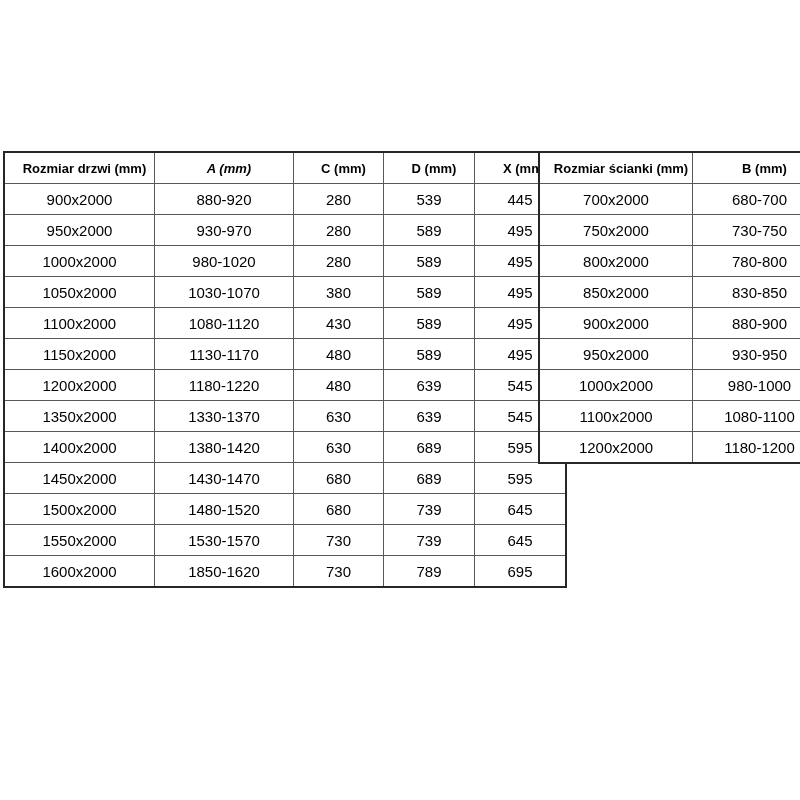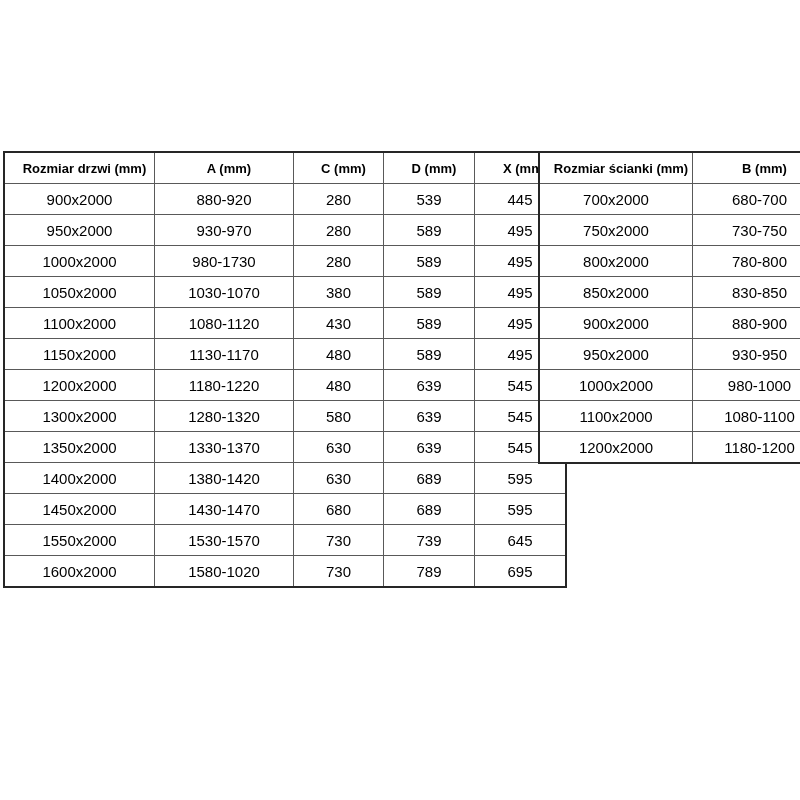--- a/index.html
+++ b/index.html
@@ -40,21 +40,21 @@
     font-size: 13px;
     font-weight: bold;
     padding-left: 12px;
   }
   .table-doors {
     left: 3px;
     top: 151px;
     width: 486px;
   }
   .table-doors th:nth-child(1) { width: 135px; }
-  .table-doors th:nth-child(2) { width: 124px; }
+  .table-doors th:nth-child(2) { width: 124px; font-style: italic; }
   .table-doors th:nth-child(3) { width: 75px; }
   .table-doors th:nth-child(4) { width: 76px; }
   .table-doors th:nth-child(5) { width: 76px; }
   .table-walls {
     left: 538px;
     top: 151px;
     width: 257px;
   }
   .table-walls th:nth-child(1) { width: 138px; }
   .table-walls th:nth-child(2) { width: 119px; }
@@ -83,21 +83,21 @@
         </tr>
         <tr>
           <td>950x2000</td>
           <td>930-970</td>
           <td>280</td>
           <td>589</td>
           <td>495</td>
         </tr>
         <tr>
           <td>1000x2000</td>
-          <td>980-1730</td>
+          <td>980-1020</td>
           <td>280</td>
           <td>589</td>
           <td>495</td>
         </tr>
         <tr>
           <td>1050x2000</td>
           <td>1030-1070</td>
           <td>380</td>
           <td>589</td>
           <td>495</td>
@@ -117,27 +117,20 @@
           <td>495</td>
         </tr>
         <tr>
           <td>1200x2000</td>
           <td>1180-1220</td>
           <td>480</td>
           <td>639</td>
           <td>545</td>
         </tr>
         <tr>
-          <td>1300x2000</td>
-          <td>1280-1320</td>
-          <td>580</td>
-          <td>639</td>
-          <td>545</td>
-        </tr>
-        <tr>
           <td>1350x2000</td>
           <td>1330-1370</td>
           <td>630</td>
           <td>639</td>
           <td>545</td>
         </tr>
         <tr>
           <td>1400x2000</td>
           <td>1380-1420</td>
           <td>630</td>
@@ -145,29 +138,36 @@
           <td>595</td>
         </tr>
         <tr>
           <td>1450x2000</td>
           <td>1430-1470</td>
           <td>680</td>
           <td>689</td>
           <td>595</td>
         </tr>
         <tr>
+          <td>1500x2000</td>
+          <td>1480-1520</td>
+          <td>680</td>
+          <td>739</td>
+          <td>645</td>
+        </tr>
+        <tr>
           <td>1550x2000</td>
           <td>1530-1570</td>
           <td>730</td>
           <td>739</td>
           <td>645</td>
         </tr>
         <tr>
           <td>1600x2000</td>
-          <td>1580-1020</td>
+          <td>1850-1620</td>
           <td>730</td>
           <td>789</td>
           <td>695</td>
         </tr>
       </tbody>
     </table>
 
   <table class="spec-table table-walls">
       <thead>
         <tr>

